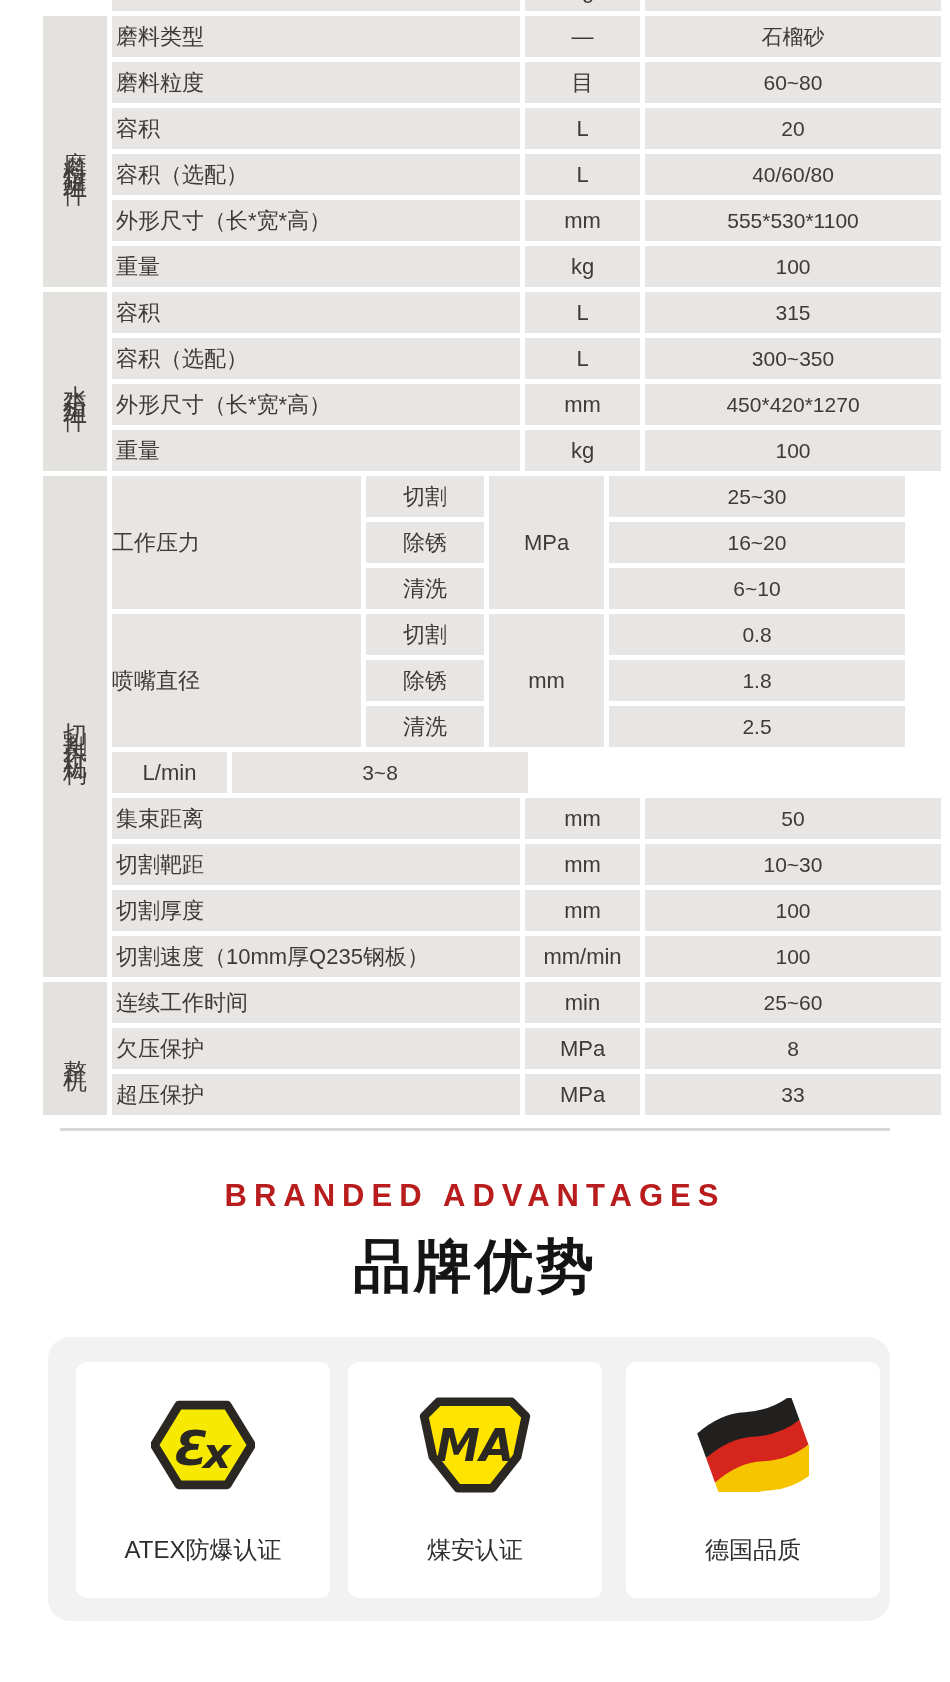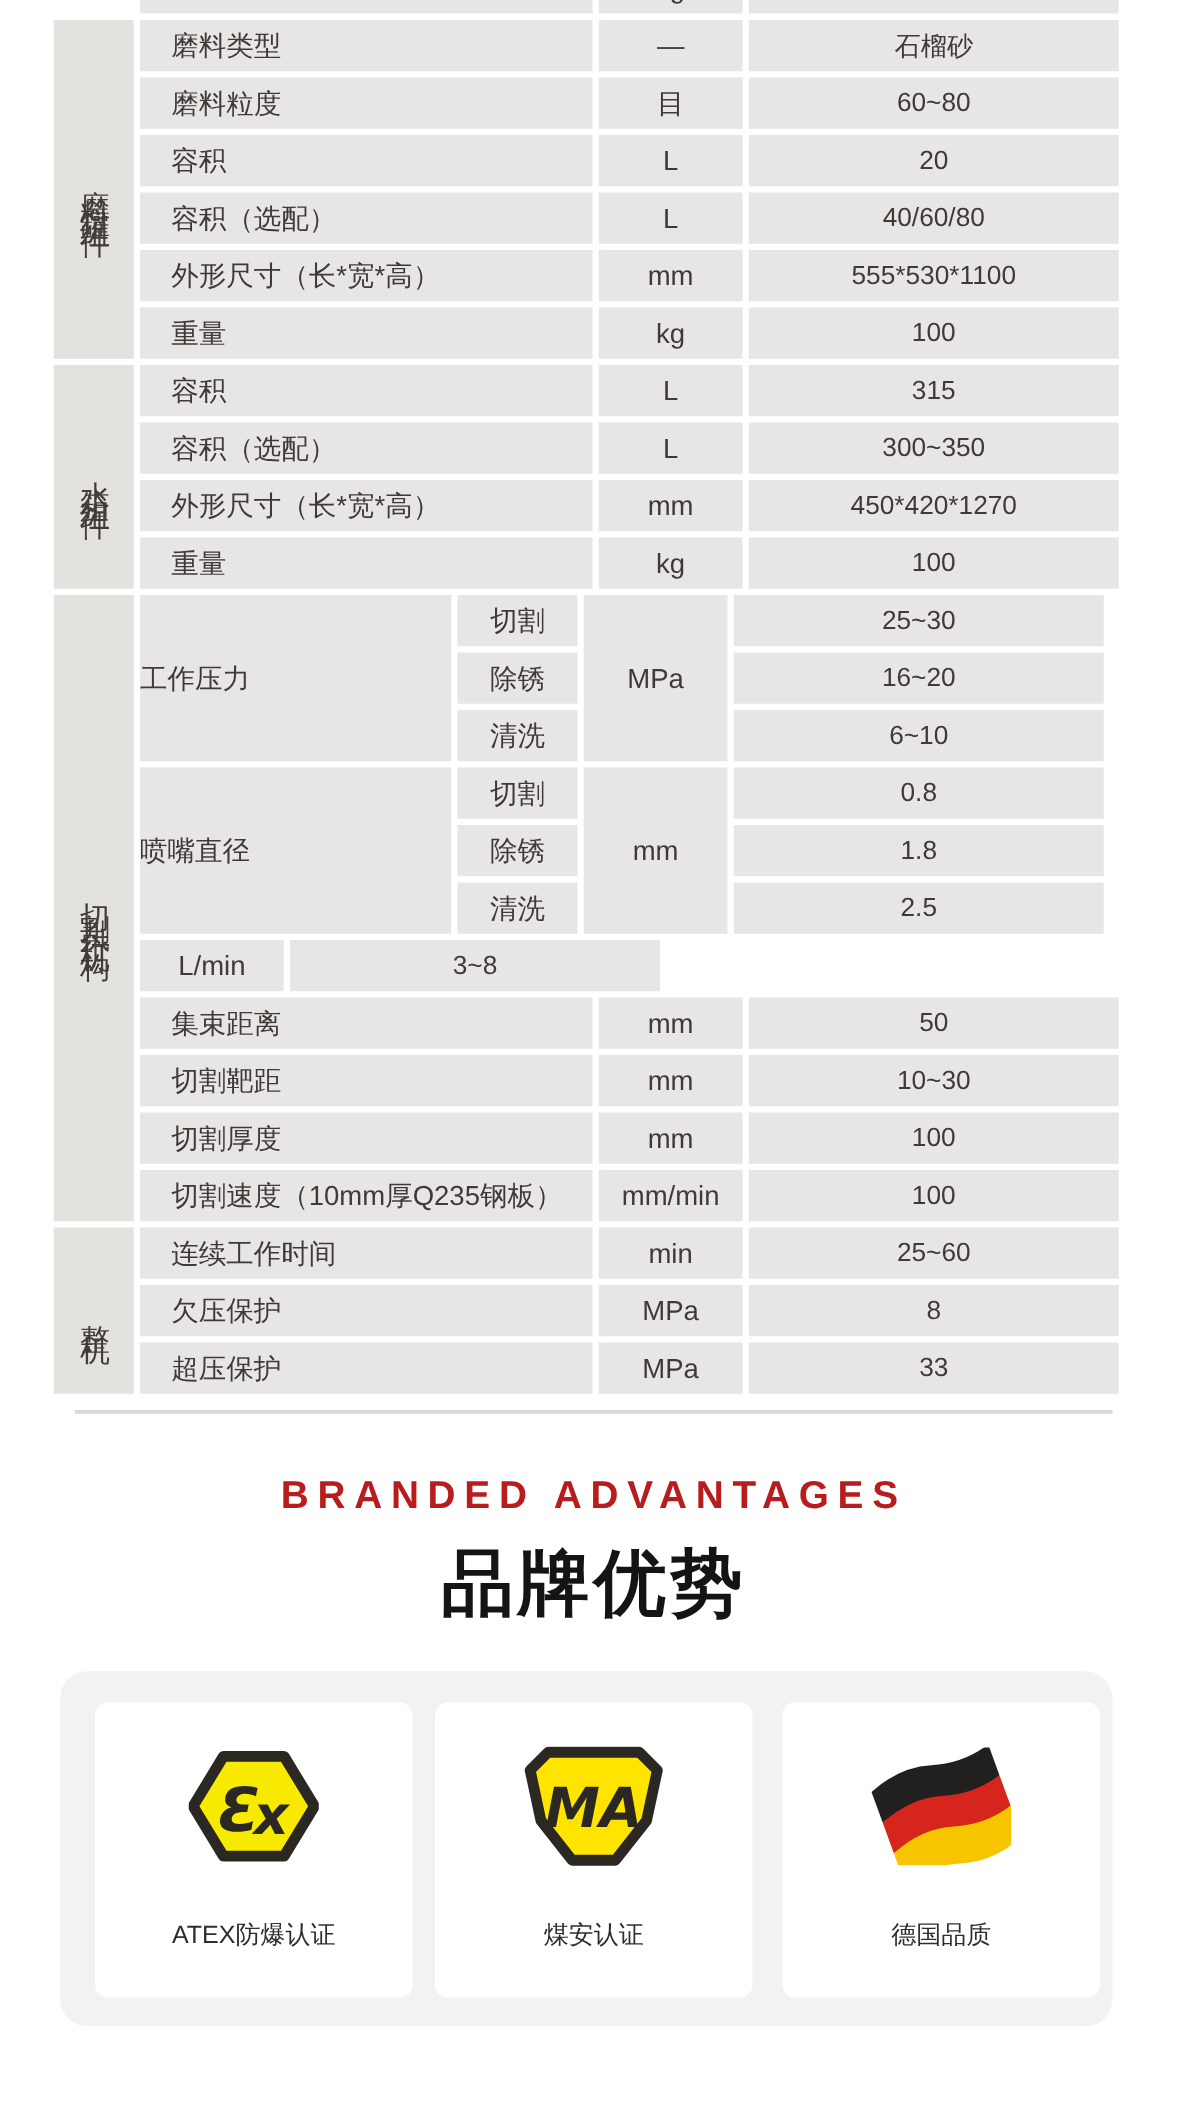--- a/index.html
+++ b/index.html
@@ -12,23 +12,23 @@
   .top-clip .t-row{margin-top:-30px;}
   .sect{display:flex;margin-bottom:5px;}
   .glabel{width:64px;background:#e4e2df;margin-right:5px;
           display:flex;align-items:center;justify-content:center;
           writing-mode:vertical-rl;text-orientation:upright;
           font-size:24px;letter-spacing:8px;color:#423c39;}
   .rows{display:flex;flex-direction:column;gap:5px;}
   .t-row{display:flex;gap:5px;}
   .cell{background:#e8e6e4;height:41px;display:flex;align-items:center;
         font-size:22px;color:#3f3938;}
-  .c-name{width:362px;padding-left:25px;box-sizing:border-box;}
+  .c-name{width:408px;padding-left:4px;box-sizing:border-box;}
   .c-name-sm{width:249px;box-sizing:border-box;}
-  .c-sub{width:96px;justify-content:center;}
+  .c-sub{width:118px;justify-content:center;}
   .c-unit{width:115px;justify-content:center;}
   .c-val{width:296px;justify-content:center;font-size:21px;}
   .tall{height:133px;}
   .subcol,.valcol{display:flex;flex-direction:column;gap:5px;}
 
   .divider{position:absolute;left:60px;top:1128px;width:830px;height:3px;
            background:#d8d8d8;}
 
   
   .eyebrow{position:absolute;left:0;top:1178px;width:950px;text-align:center;
@@ -37,21 +37,21 @@
            font-size:58px;font-weight:bold;letter-spacing:3px;color:#141414;}
 
   .advantages{position:absolute;left:48px;top:1337px;width:842px;height:284px;
               background:#f2f2f2;border-radius:22px;}
   .adv-card{position:absolute;top:25px;width:254px;height:236px;background:#ffffff;
             border-radius:10px;}
   .adv-card.c0{left:28px;} .adv-card.c1{left:300px;} .adv-card.c2{left:578px;}
   .logo-box{position:absolute;top:0;left:0;width:254px;height:165px;
             display:flex;align-items:center;justify-content:center;}
   .adv-label{position:absolute;top:172px;left:0;width:254px;text-align:center;
-             font-size:20px;color:#2e2e2e;}
+             font-size:24px;color:#2e2e2e;}
 </style>
 </head>
 <body>
 
 <div class="spec">
 
   <div class="top-clip">
     <div class="t-row">
       <div class="cell c-name">重量</div>
       <div class="cell c-unit">kg</div>

